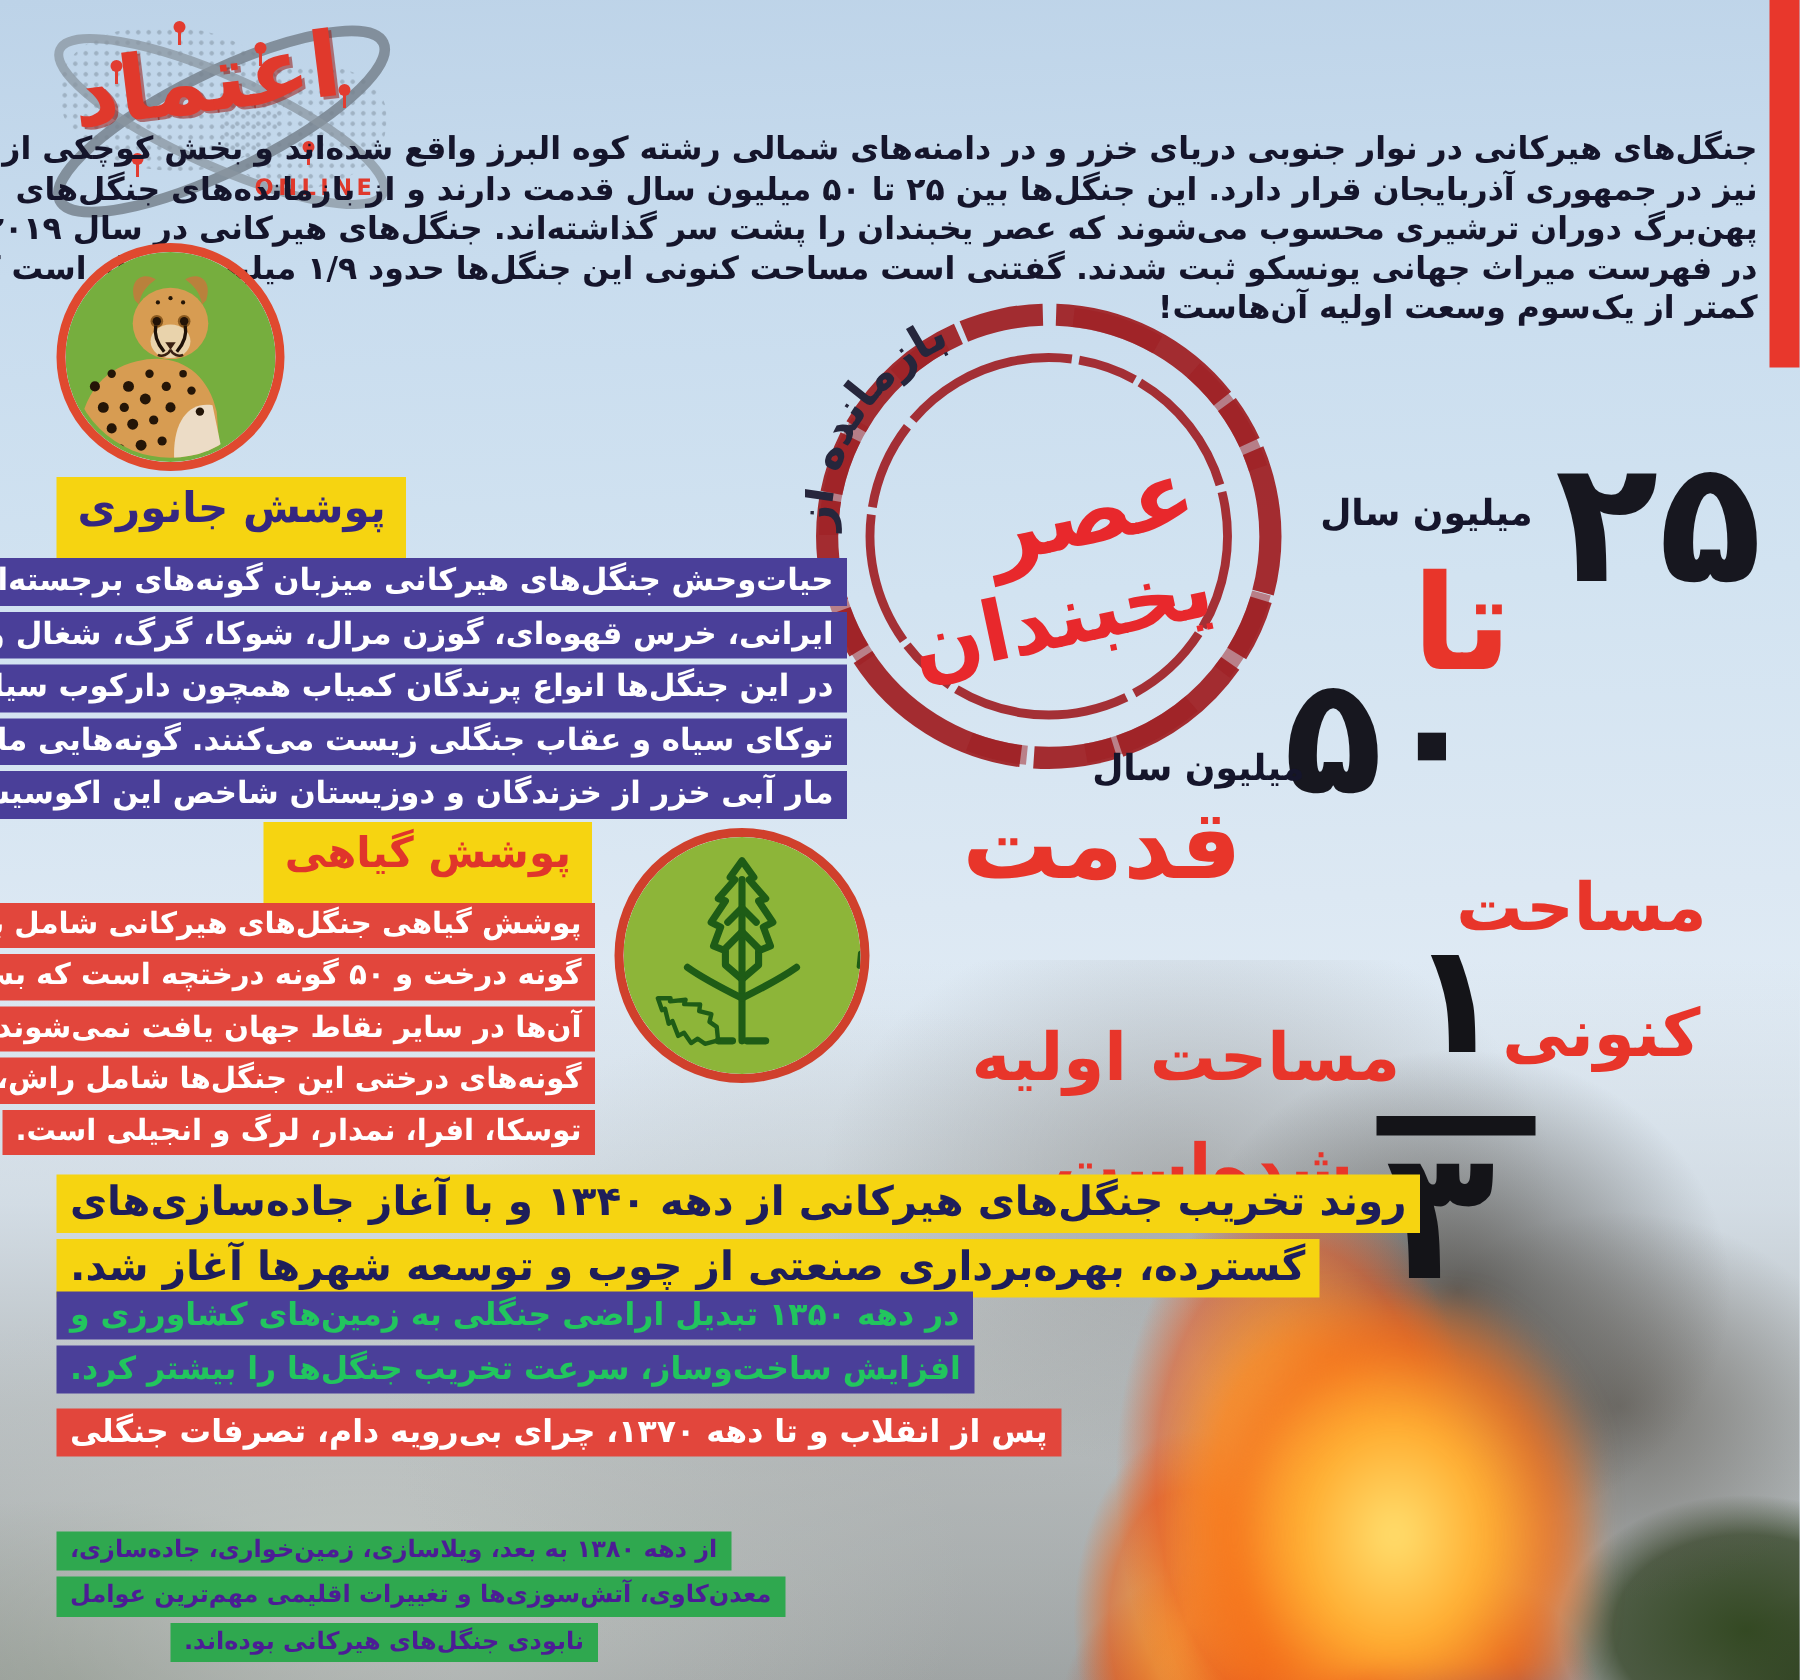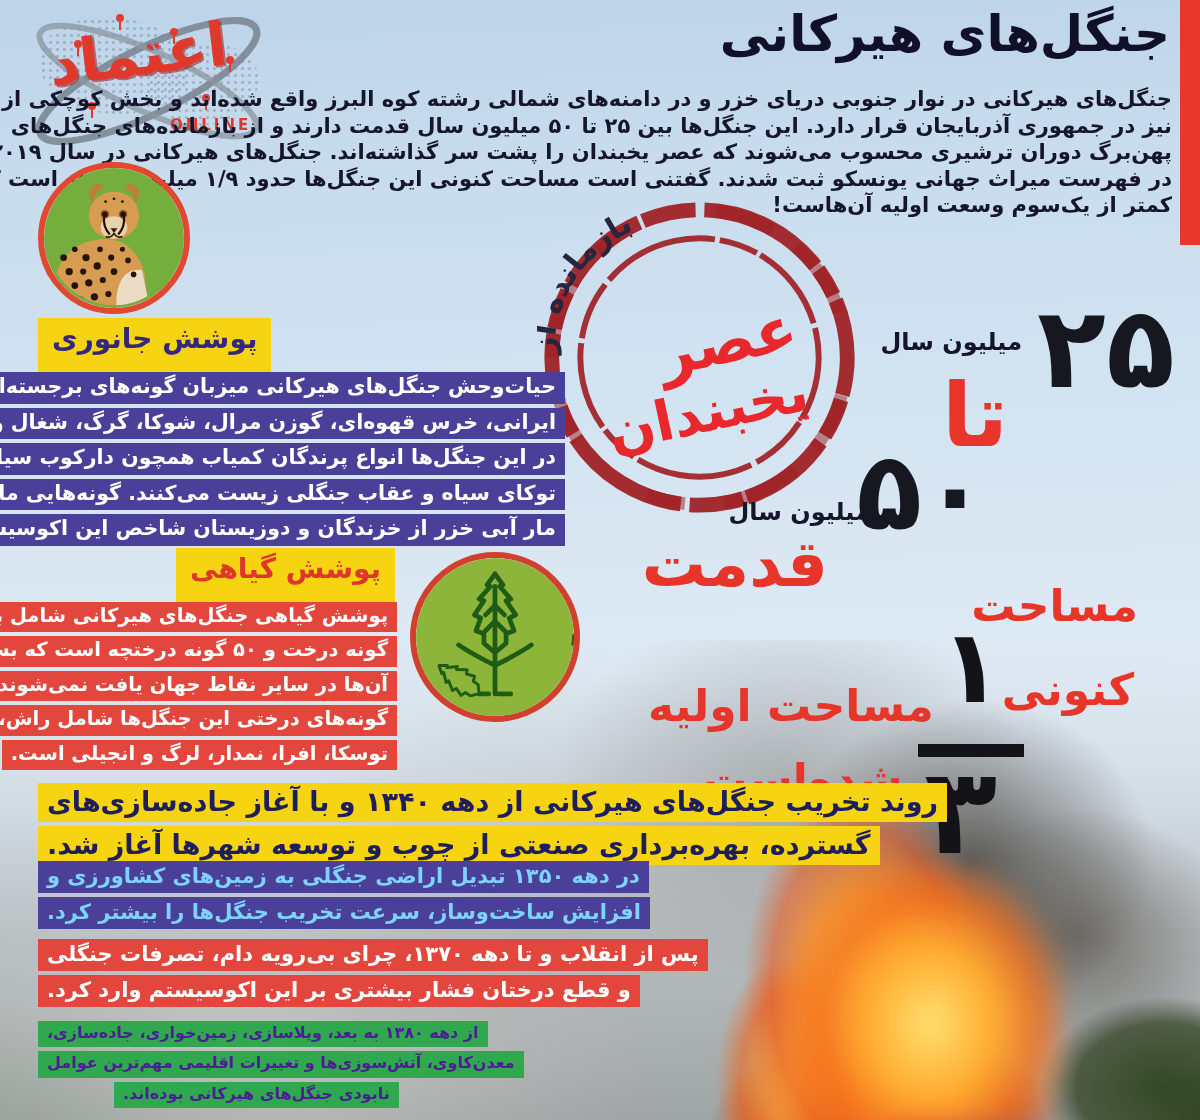--- a/index.html
+++ b/index.html
@@ -77,21 +77,21 @@
   }
   .bars-right{text-align:right;}
   .bars-left{text-align:left;}
   .fauna-text{right:635px; top:372px;}
   .fauna-text span{background:#4a3f99; color:#fff;}
   .flora-text{right:803px; top:602px;}
   .flora-text span{background:#e2463c; color:#fff; font-size:19.5px;}
   .box-1340{left:38px; top:783px;}
   .box-1340 span{background:#f6d411; color:#1e1e5a; font-size:27px;}
   .box-1350{left:38px; top:861px;}
-  .box-1350 span{background:#4a3f99; color:#7dd3fc; font-size:21px;}
+  .box-1350 span{background:#4a3f99; color:#22c55e; font-size:21px;}
   .box-1370{left:38px; top:939px;}
   .box-1370 span{background:#e2463c; color:#fff; font-size:21px;}
   .box-1380{left:38px; top:1021px;}
   .box-1380 span{background:#2fa84f; color:#4c1d95; font-size:16px;}
   .box-1380 .indent{margin-left:76px;}
   
   .stamp{left:537px; top:195px; width:325px; height:325px; z-index:2;}
   
   .bignum{z-index:2; color:#17171f; font-weight:800; line-height:1; white-space:nowrap;}
   .num-25{right:25px; top:292px; font-size:113px;margin-left:36px;}
@@ -134,21 +134,20 @@
     <div class="pin" style="left:56px;top:38px;"></div>
     <div class="pin" style="left:98px;top:12px;"></div>
     <div class="pin" style="left:152px;top:26px;"></div>
     <div class="pin" style="left:208px;top:54px;"></div>
     <div class="pin" style="left:70px;top:100px;"></div>
     <div class="pin" style="left:184px;top:92px;"></div>
     <div class="fa-name">اعتماد</div>
     <div class="en-name">ONLINE</div>
   </div>
 
-  <div class="layer title">جنگل‌های هیرکانی</div>
 
   <div class="layer intro">
     <div>جنگل‌های هیرکانی در نوار جنوبی دریای خزر و در دامنه‌های شمالی رشته کوه البرز واقع شده‌اند و بخش کوچکی از آن‌ها</div>
     <div>نیز در جمهوری آذربایجان قرار دارد. این جنگل‌ها بین ۲۵ تا ۵۰ میلیون سال قدمت دارند و از بازمانده‌های جنگل‌های</div>
     <div>پهن‌برگ دوران ترشیری محسوب می‌شوند که عصر یخبندان را پشت سر گذاشته‌اند. جنگل‌های هیرکانی در سال ۲۰۱۹</div>
     <div>در فهرست میراث جهانی یونسکو ثبت شدند. گفتنی است مساحت کنونی این جنگل‌ها حدود ۱/۹ میلیون هکتار است که</div>
     <div>کمتر از یک‌سوم وسعت اولیه آن‌هاست!</div>
   </div>
 
   <div class="layer badge cheetah-badge">
@@ -271,21 +270,20 @@
   <div class="layer bars bars-left box-1340">
     <span>روند تخریب جنگل‌های هیرکانی از دهه ۱۳۴۰ و با آغاز جاده‌سازی‌های</span><br>
     <span>گسترده، بهره‌برداری صنعتی از چوب و توسعه شهرها آغاز شد.</span>
   </div>
   <div class="layer bars bars-left box-1350">
     <span>در دهه ۱۳۵۰ تبدیل اراضی جنگلی به زمین‌های کشاورزی و</span><br>
     <span>افزایش ساخت‌وساز، سرعت تخریب جنگل‌ها را بیشتر کرد.</span>
   </div>
   <div class="layer bars bars-left box-1370">
     <span>پس از انقلاب و تا دهه ۱۳۷۰، چرای بی‌رویه دام، تصرفات جنگلی</span><br>
-    <span>و قطع درختان فشار بیشتری بر این اکوسیستم وارد کرد.</span>
   </div>
   <div class="layer bars bars-left box-1380">
     <span>از دهه ۱۳۸۰ به بعد، ویلاسازی، زمین‌خواری، جاده‌سازی،</span><br>
     <span>معدن‌کاوی، آتش‌سوزی‌ها و تغییرات اقلیمی مهم‌ترین عوامل</span><br>
     <span class="indent">نابودی جنگل‌های هیرکانی بوده‌اند.</span>
   </div>
 
 </div>
 
 </body></html>

